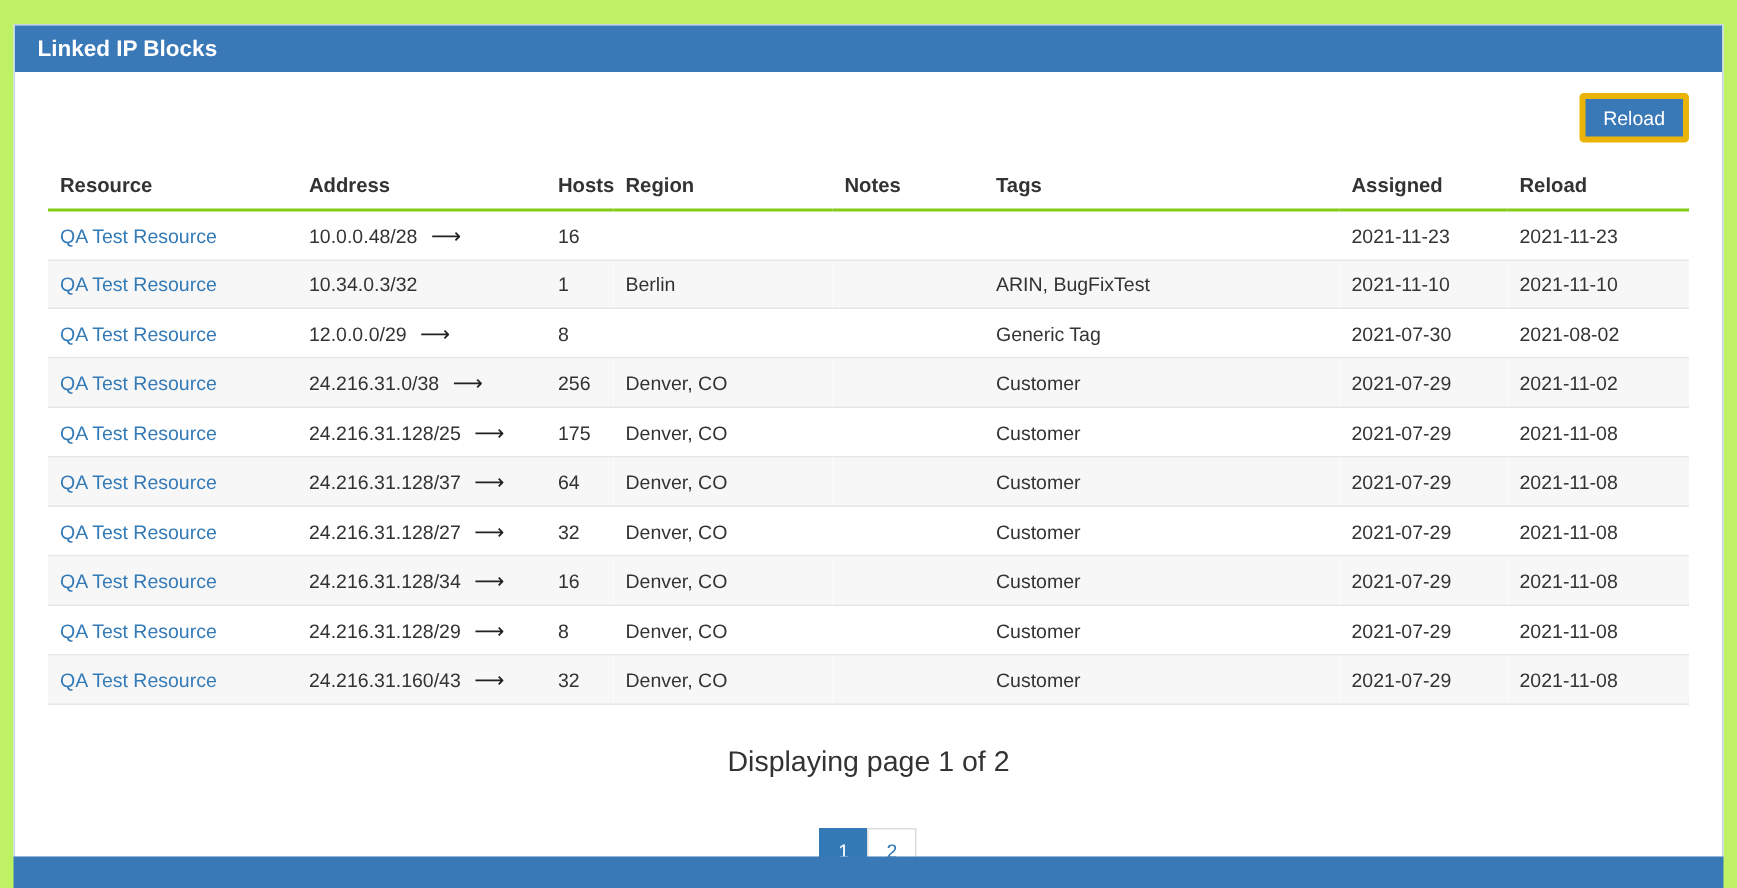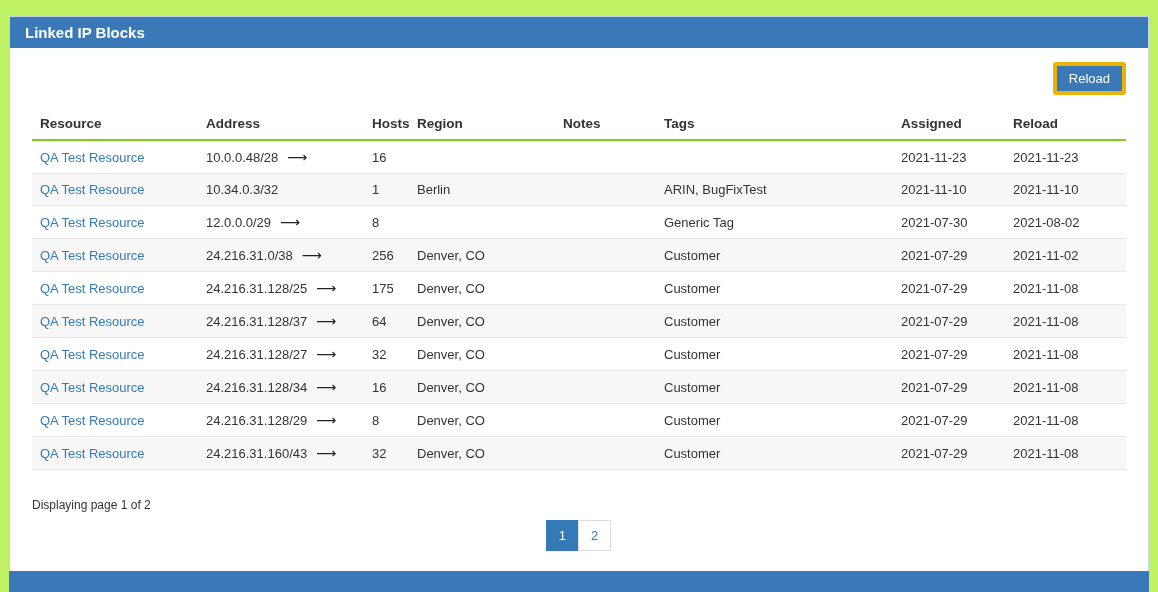--- a/index.html
+++ b/index.html
@@ -93,28 +93,28 @@
     text-decoration: none;
     cursor: pointer;
   }
   .arrow {
     margin-left: 9px;
     color: #222;
     font-size: 14px;
     cursor: pointer;
   }
   .page-status {
-    text-align: left;
+    text-align: center;
     margin-top: 28px;
-    font-size: 12px;
+    font-size: 19px;
     color: #333;
   }
   .pagination {
     text-align: center;
-    margin-top: 8px;
+    margin-top: 32px;
   }
   .pagination .page-btn {
     display: inline-block;
     min-width: 33px;
     padding: 7px 12px;
     border: 1px solid #dddddd;
     background: #ffffff;
     color: #337ab7;
     font-size: 13px;
     text-align: center;

